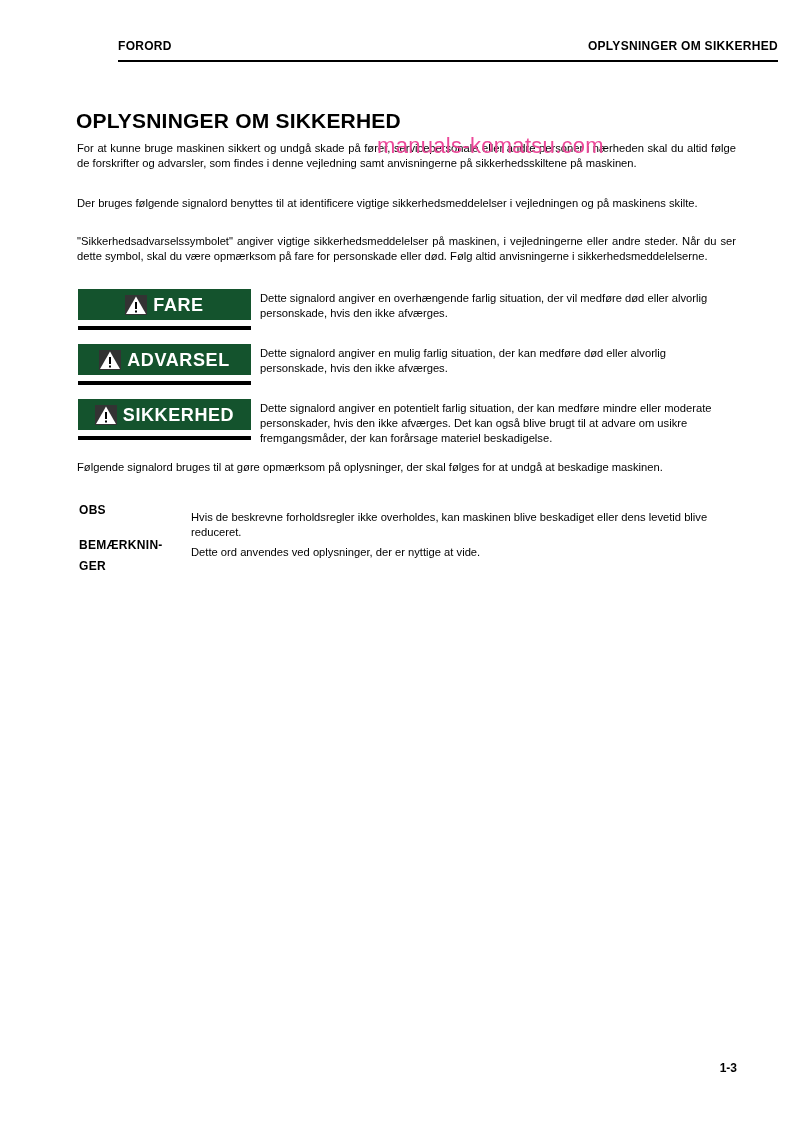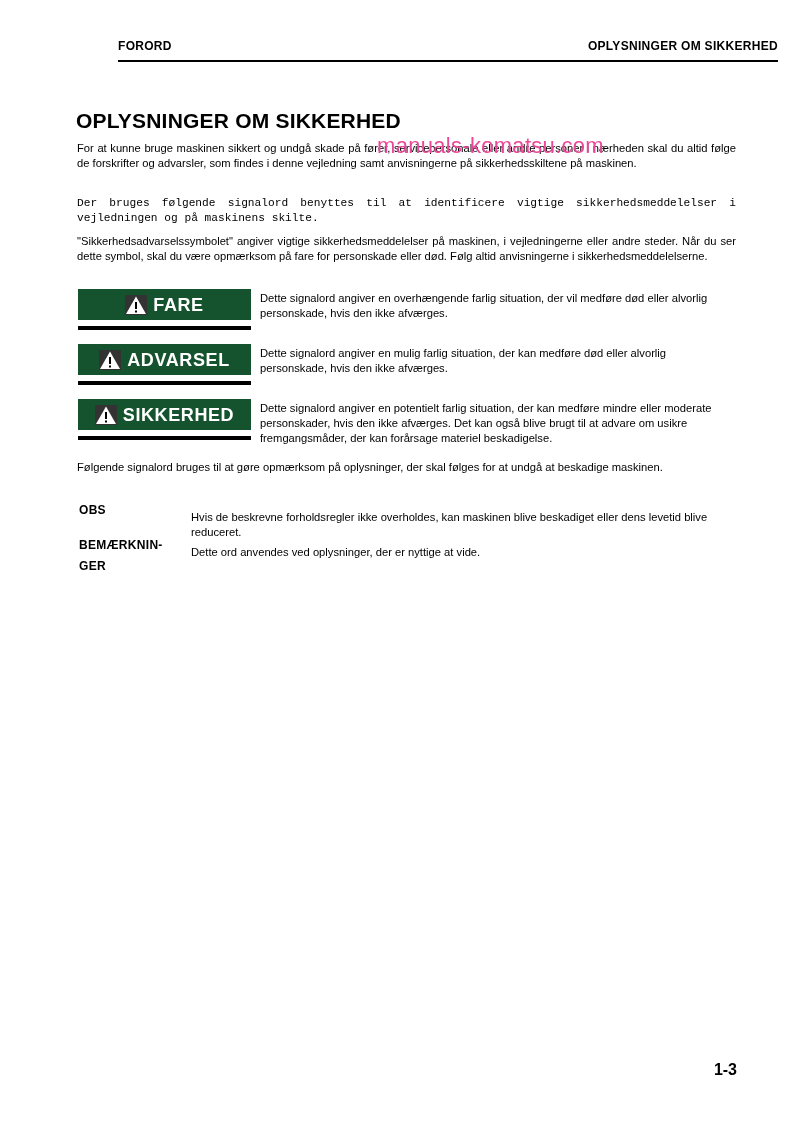--- a/index.html
+++ b/index.html
@@ -49,21 +49,21 @@
       position: absolute;
       left: 77px;
       width: 659px;
       font-size: 11.2px;
       line-height: 15px;
       text-align: justify;
       margin: 0;
       hyphens: manual;
     }
     .p1 { top: 141px; }
-    .p2 { top: 196px; font-family: Liberation Mono, monospace; }
+    .p2 { top: 196px; }
     .p3 { top: 234px; }
     .p4 { top: 460px; }
 
     .watermark {
       position: absolute;
       left: 377px;
       top: 133px;
       font-size: 22px;
       color: #ec4899;
       letter-spacing: 0.3px;
@@ -145,21 +145,21 @@
       line-height: 15px;
       margin: 8px;
     }
     .row-obs { top: 500px; }
     .row-bem { top: 535px; }
 
     .page-number {
       position: absolute;
       right: 57px;
       top: 1061px;
-      font-size: 16px;
+      font-size: 12px;
       font-weight: bold;
     }
   </style>
 </head>
 <body>
 
 <div class="page-header">
   <span class="left">FORORD</span>
   <span class="right">OPLYSNINGER OM SIKKERHED</span>
 </div>

